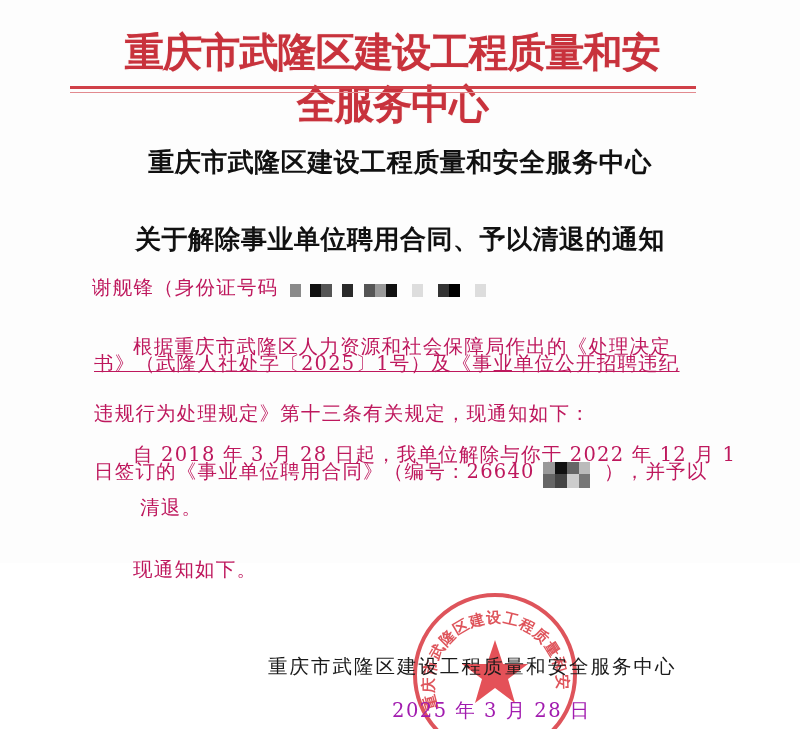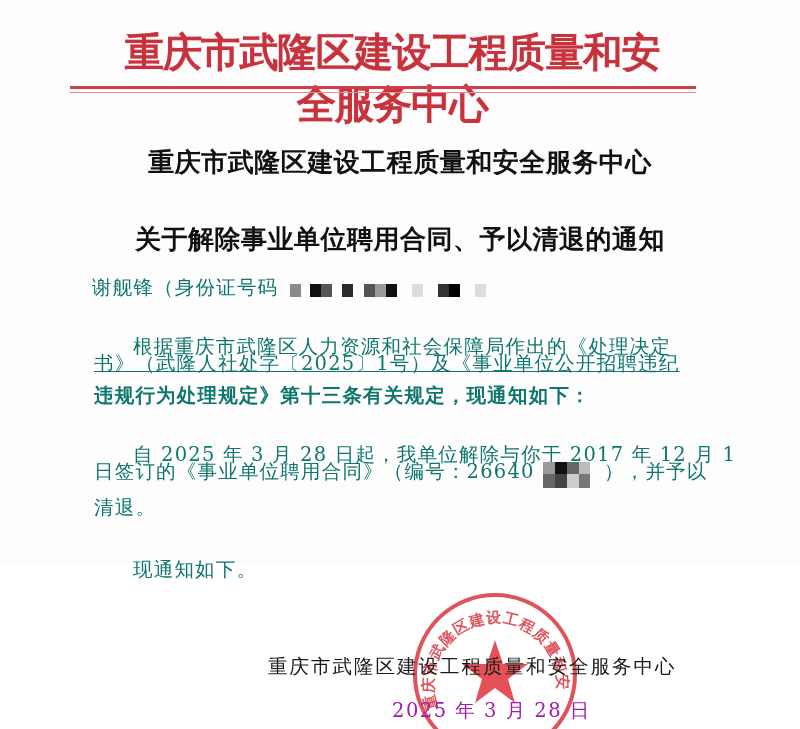--- a/index.html
+++ b/index.html
@@ -63,21 +63,21 @@
       font-size: 26px;
       color: #111;
       letter-spacing: 0.5px;
     }
     .doc-title.line1 { top: 145px; }
     .doc-title.line2 { top: 186px; margin-top: 36px; }
     .body-line {
       position: absolute;
       left: 94px;
       font-size: 19.5px;
-      color: #0f766e;
+      color: #be185d;
       white-space: nowrap;
       letter-spacing: 1.2px;
     }
     .indent { left: 133px; margin-top: 19px; }
     .redact-row {
       position: absolute;
       top: 284px;
       left: 290px;
       height: 14px;
     }
@@ -145,37 +145,37 @@
     <div class="rb" style="left:85px;background:#999;"></div>
     <div class="rb" style="left:96px;background:#111;"></div>
     <div class="rb" style="left:122px;background:#ddd;"></div>
     <div class="rb" style="left:148px;background:#333;"></div>
     <div class="rb" style="left:159px;background:#000;"></div>
     <div class="rb" style="left:185px;background:#ddd;"></div>
   </div>
 
   <div class="body-line indent" style="top:314px;">根据重庆市武隆区人力资源和社会保障局作出的《处理决定</div>
   <div class="body-line" style="top:350px;text-decoration:underline;">书》（武隆人社处字〔2025〕1号）及《事业单位公开招聘违纪</div>
-  <div class="body-line" style="top:382px;font-weight:bold;">违规行为处理规定》第十三条有关规定，现通知如下：</div>
-  <div class="body-line indent" style="top:422px;">自 2025 年 3 月 28 日起，我单位解除与你于 2017 年 12 月 1</div>
+  <div class="body-line" style="top:400px;">违规行为处理规定》第十三条有关规定，现通知如下：</div>
+  <div class="body-line indent" style="top:422px;">自 2018 年 3 月 28 日起，我单位解除与你于 2022 年 12 月 1</div>
   <div class="body-line" style="top:458px;">日签订的《事业单位聘用合同》（编号：26640</div>
 
   <svg class="redact-block2" viewBox="0 0 47 28">
     <rect x="0" y="0" width="12" height="12" fill="#999"></rect>
     <rect x="12" y="0" width="12" height="12" fill="#111"></rect>
     <rect x="24" y="0" width="12" height="12" fill="#666"></rect>
     <rect x="36" y="0" width="11" height="12" fill="#bbb"></rect>
     <rect x="0" y="12" width="12" height="14" fill="#666"></rect>
     <rect x="12" y="12" width="12" height="14" fill="#444"></rect>
     <rect x="24" y="12" width="12" height="14" fill="#ccc"></rect>
     <rect x="36" y="12" width="11" height="14" fill="#777"></rect>
   </svg>
 
   <div class="body-line" style="top:458px; left:604px;">），并予以</div>
-  <div class="body-line" style="top:494px;">清退。</div>
+  <div class="body-line" style="top:494px;margin-left:46px;">清退。</div>
   <div class="body-line indent" style="top:537px;">现通知如下。</div>
 
   <svg class="seal" viewBox="0 0 175 175">
     <defs>
       <path id="sealArc" d="M 30 120 A 62 62 0 1 1 148 110"></path>
     </defs>
     <circle cx="87" cy="87" r="80" fill="none" stroke="#d9363e" stroke-width="4"></circle>
     <text font-size="15" fill="#d9363e" font-family="DejaVu Sans, sans-serif" font-weight="bold" letter-spacing="1">
       <textPath href="#sealArc">重庆市武隆区建设工程质量和安全服务中心</textPath>
     </text>

